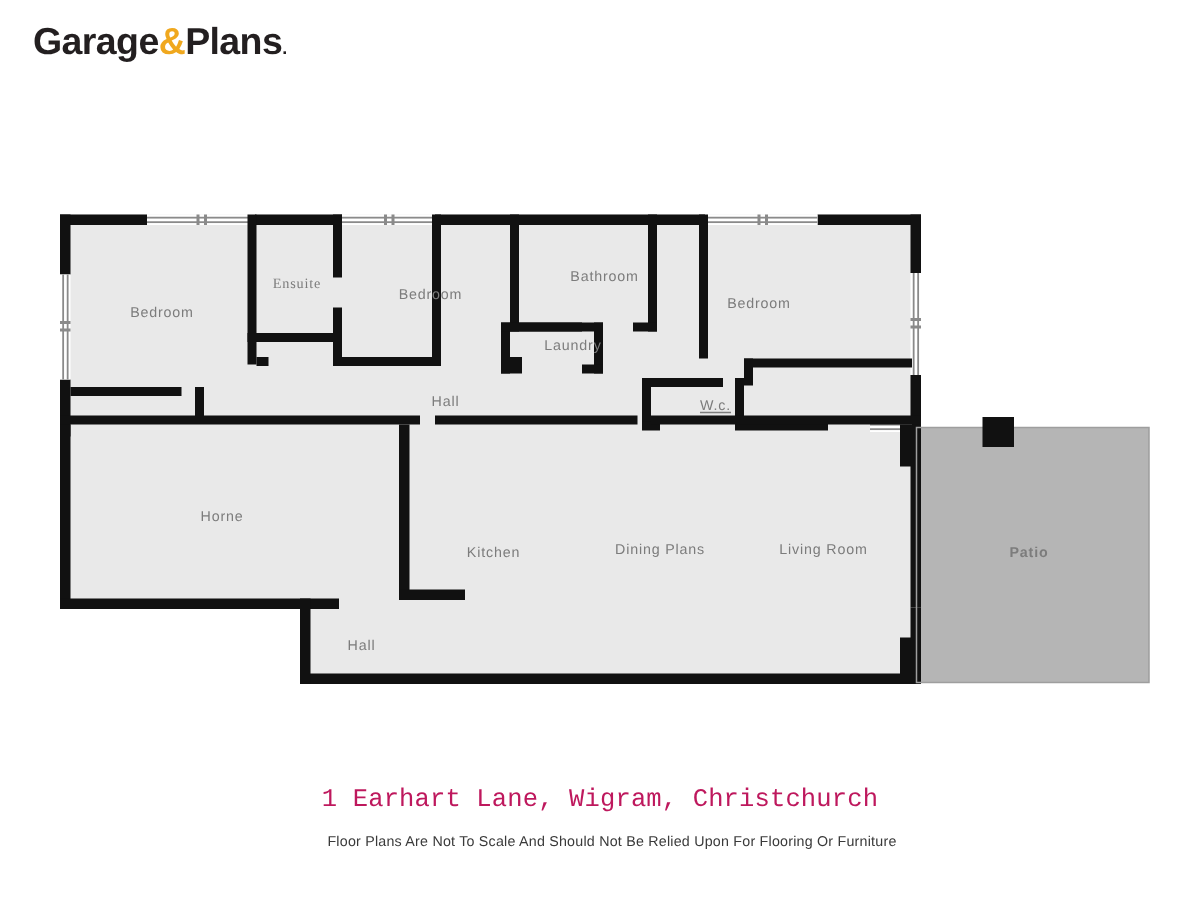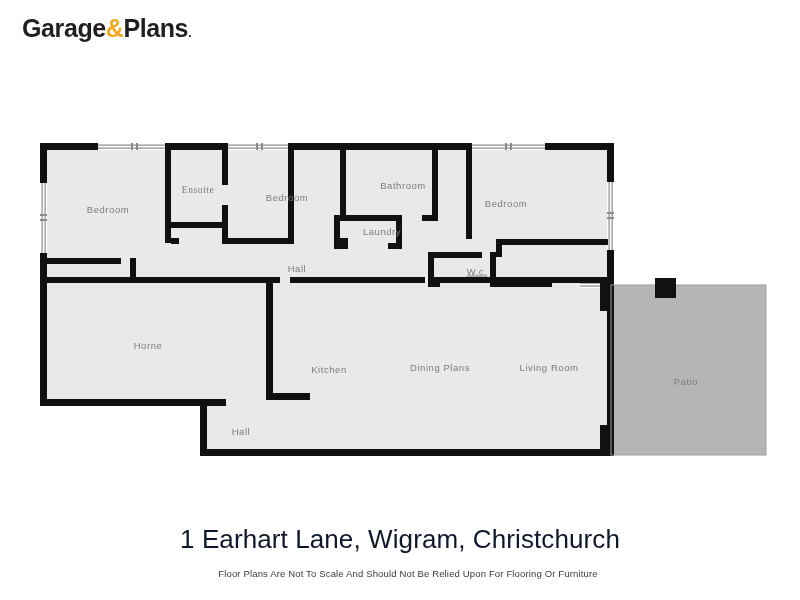--- a/index.html
+++ b/index.html
@@ -59,23 +59,23 @@
 
   
   #caption-block {
     position: absolute;
     left: 0;
     top: 524px;
     width: 800px;
     text-align: center;
   }
   #plan-title {
-    font-family: Liberation Sans, sans-serif;
-    font-size: 26px;
-    color: #0f172a;
+    font-family: Liberation Mono, monospace;
+    font-size: 17px;
+    color: #be185d;
     letter-spacing: 0.1px;
     margin: 0;
     font-weight: normal;
   }
   #plan-disclaimer {
     font-family: "Liberation Sans", sans-serif;
     font-size: 9.5px;
     color: #3a3a3a;
     letter-spacing: 0.15px;
     margin: 13px 0 0 16px;
@@ -250,20 +250,20 @@
   <div class="room-label" style="left:403px; top:185px;">Bathroom</div>
   <div class="room-label" style="left:506px; top:203px;">Bedroom</div>
   <div class="room-label" style="left:368px; top:231px;padding-left:28px;">Laundry</div>
   <div class="room-label" style="left:297px; top:268px;">Hall</div>
   <div class="room-label" style="left:477px; top:271px;text-decoration:underline;">W.c.</div>
   <div class="room-label" style="left:148px; top:345px;">Horne</div>
   <div class="room-label" style="left:329px; top:369px;">Kitchen</div>
   <div class="room-label" style="left:440px; top:367px;">Dining Plans</div>
   <div class="room-label" style="left:549px; top:367px;">Living Room</div>
   <div class="room-label" style="left:241px; top:431px;">Hall</div>
-  <div class="room-label" style="left:686px; top:381px;">Patio</div>
+  <div class="room-label" style="left:686px; top:369px;font-weight:bold;">Patio</div>
 
 </div>
 
 <div id="caption-block">
   <h1 id="plan-title">1 Earhart Lane, Wigram, Christchurch</h1>
   <p id="plan-disclaimer">Floor Plans Are Not To Scale And Should Not Be Relied Upon For Flooring Or Furniture</p>
 </div>
 
 </body></html>

